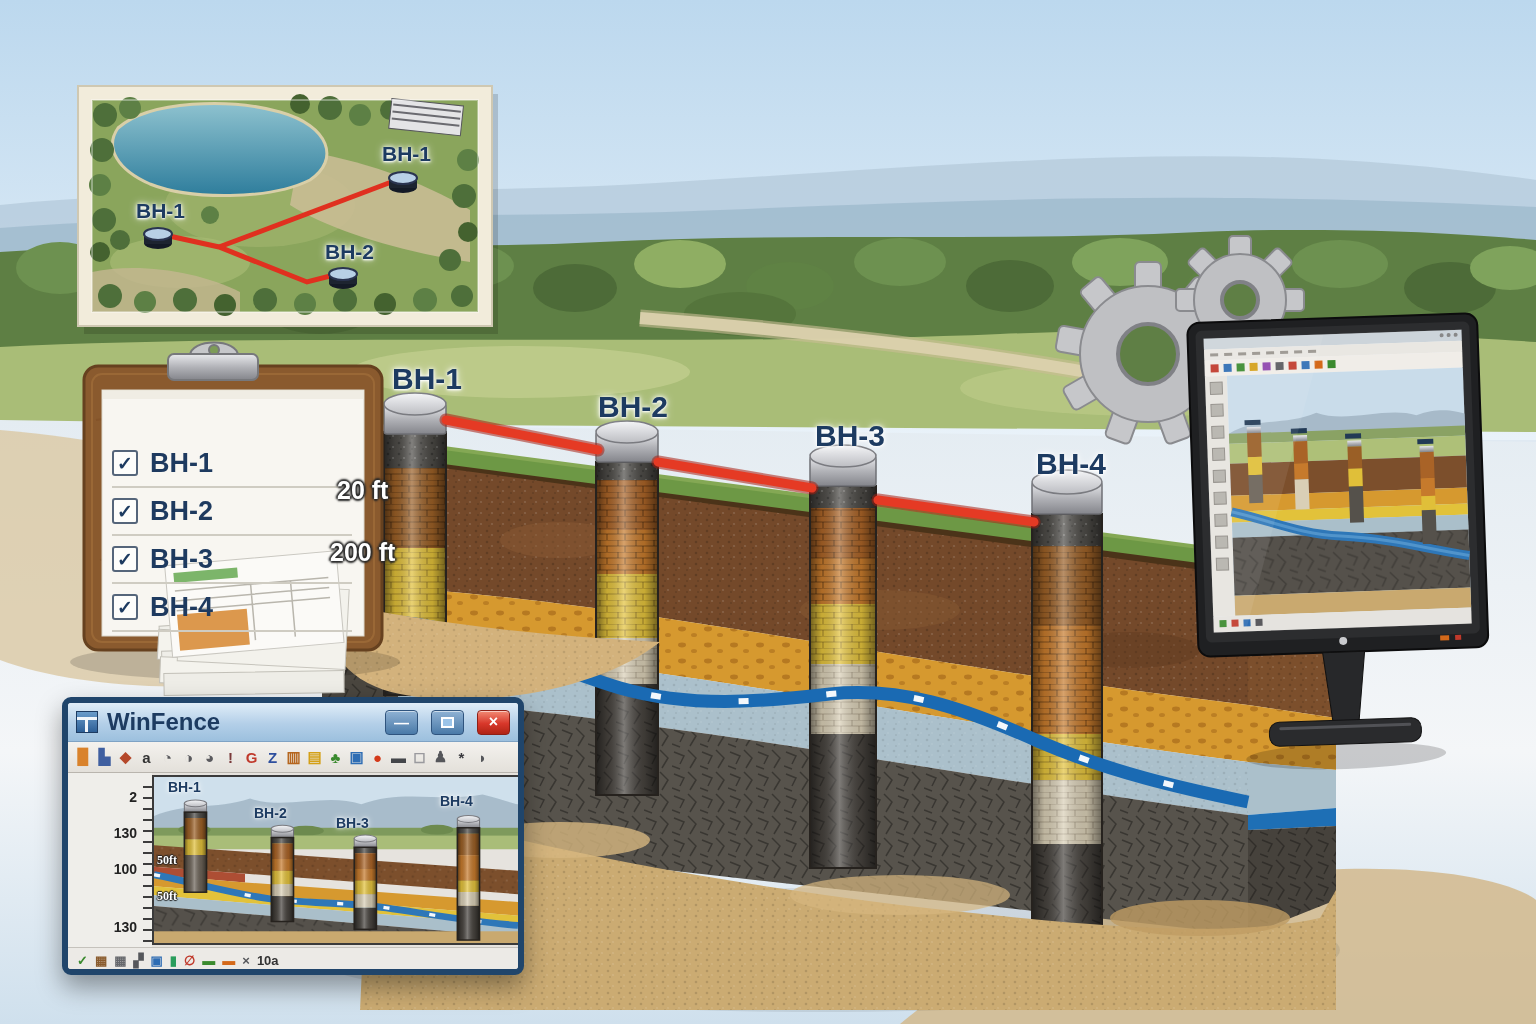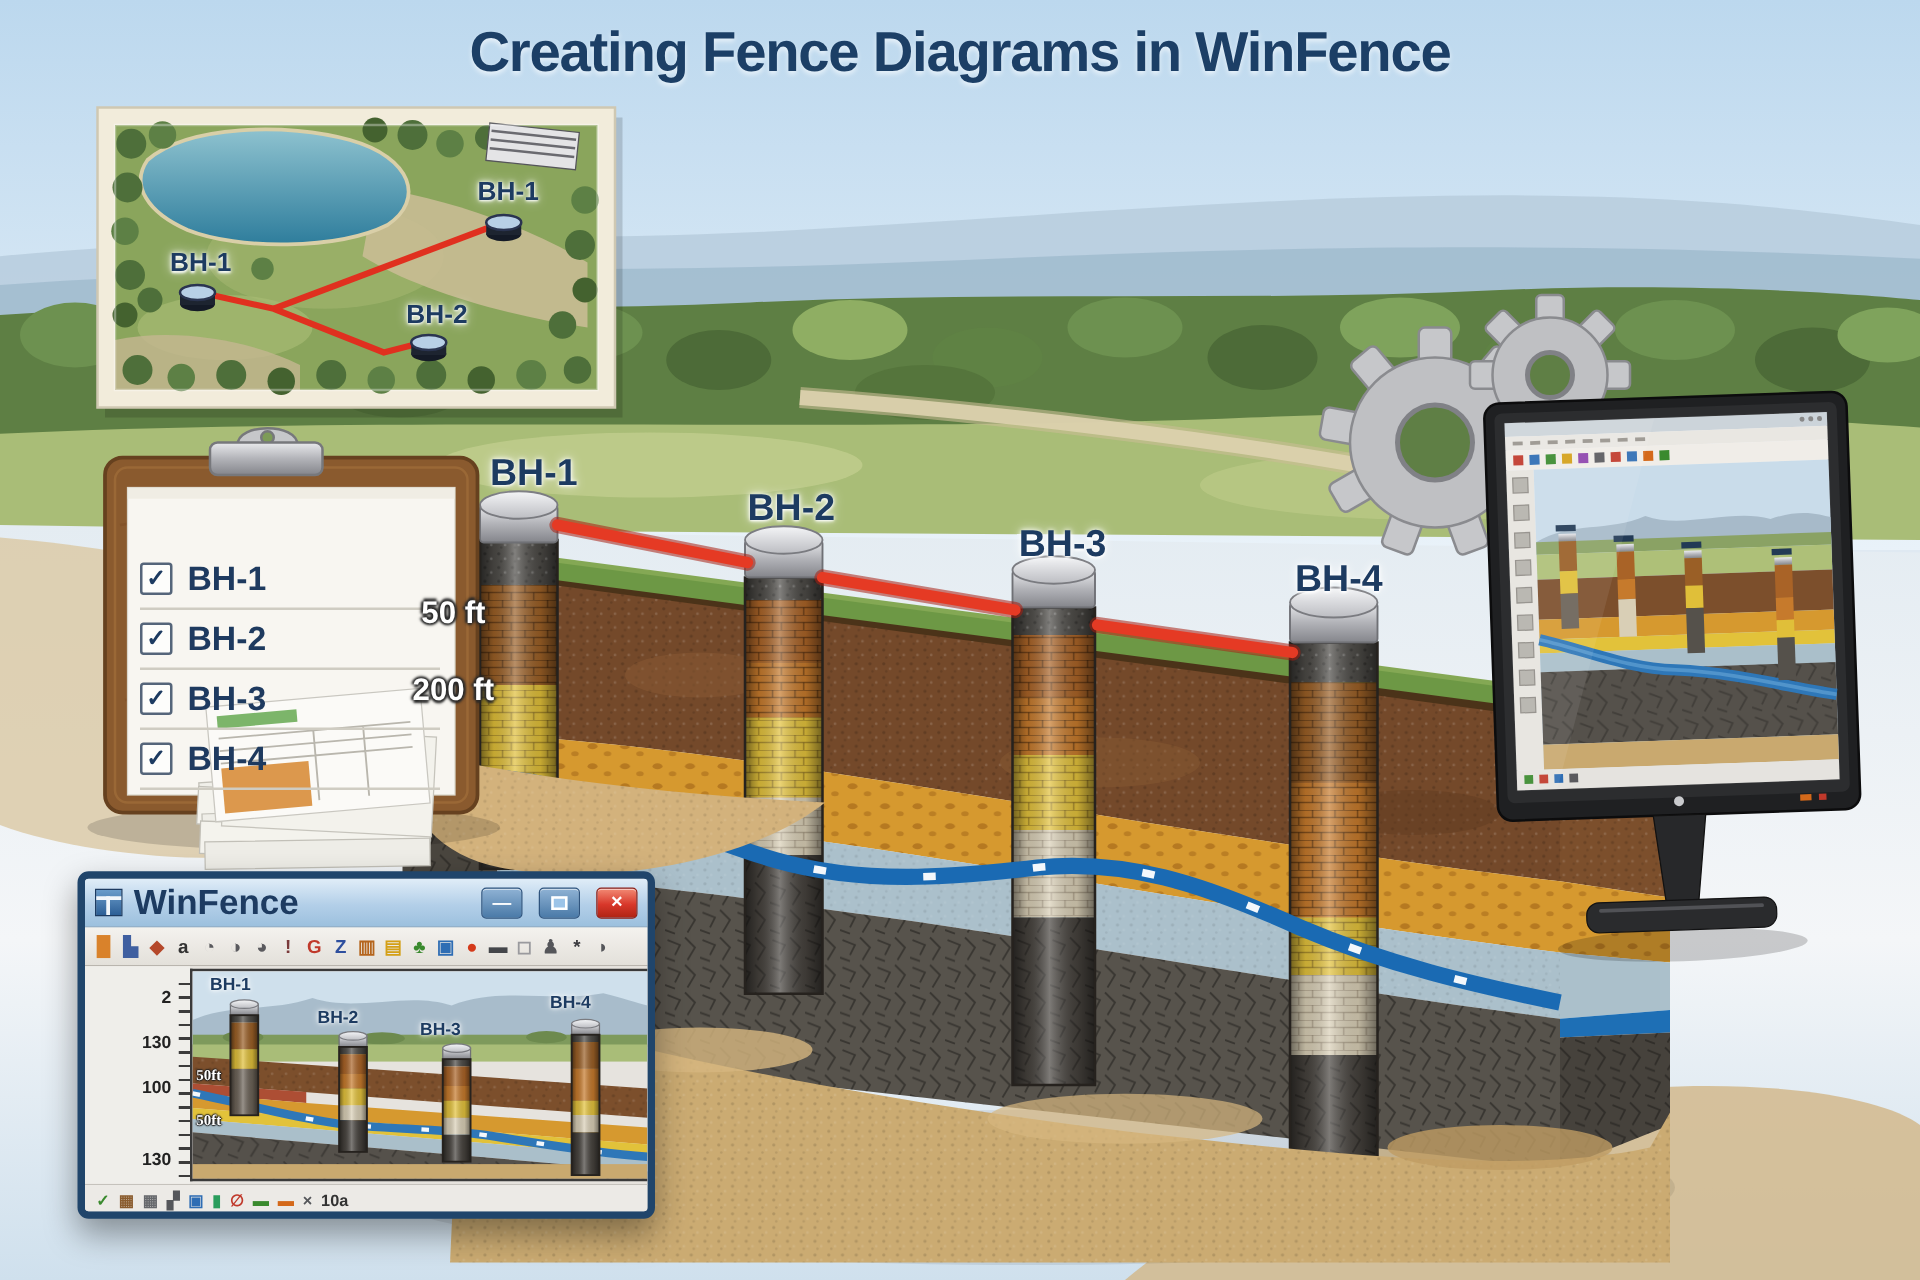--- a/index.html
+++ b/index.html
@@ -26,21 +26,21 @@
   
   .win{left:62px;top:697px;width:462px;height:278px;box-sizing:border-box;
     border:6px solid #20456b;border-radius:9px;background:#e9e6e0;
     box-shadow:0 12px 26px rgba(0,0,0,.38);overflow:hidden;}
   .win-titlebar{height:38px;display:flex;align-items:center;gap:9px;padding:0 8px;
     background:linear-gradient(#e0edf8,#b3cfe8 55%,#9cc0de);border-bottom:1px solid #7fa3c4;}
   .win-icon{width:20px;height:20px;border:1px solid #1d3b61;background:linear-gradient(#6a9cca,#2d5f96);
     position:relative;flex:0 0 auto;}
   .win-icon::before{content:"";position:absolute;left:0;right:0;top:5px;height:3px;background:#f2f6fa;}
   .win-icon::after{content:"";position:absolute;left:8px;top:5px;bottom:0;width:3px;background:#f2f6fa;}
-  .win-title{font-size:28px;font-weight:bold;color:#1d3b61;flex:1;}
+  .win-title{font-size:24px;font-weight:bold;color:#1d3b61;flex:1;}
   .win-btn{width:31px;height:23px;border-radius:4px;display:flex;align-items:center;justify-content:center;
     font-weight:bold;color:#fff;font-size:15px;line-height:1;border:1px solid #2f547e;
     background:linear-gradient(#8fb2d4,#4a7aa8);box-shadow:inset 0 1px 0 rgba(255,255,255,.55);margin-left:4px;}
   .win-btn.close{background:linear-gradient(#f28a74,#d8372a 55%,#b02415);border-color:#8e1f16;font-size:16px;}
   .max-glyph{width:13px;height:11px;border:2px solid #fff;background:#9cc4e8;box-sizing:border-box;}
   .win-toolbar{height:30px;background:linear-gradient(#f4f2ee,#e3e0da);border-bottom:1px solid #b9b5ae;
     display:flex;align-items:center;padding:0 5px;}
   .tb-icon{width:21px;height:22px;display:flex;align-items:center;justify-content:center;
     font-size:15px;font-weight:bold;border-radius:3px;}
   .win-canvas{height:174px;display:flex;background:#e6e3de;position:relative;}
@@ -512,21 +512,20 @@
         </g>
   <g transform="rotate(-5 255 600)">
     <rect x="168" y="558" width="172" height="92" fill="#fbfaf7" stroke="#c9c7c0"></rect>
     <rect x="176" y="566" width="64" height="10" fill="#7cb56a"></rect>
     <path d="M176,584 H330 M176,594 H330 M176,604 H330 M252,584 V640 M292,584 V640" stroke="#b9b6ad" stroke-width="1.5"></path>
     <rect x="176" y="608" width="70" height="36" fill="#d88d3a" opacity=".9"></rect>
   </g>
 </g>
 </svg>
 
-<div class="ov main-title">Creating Fence Diagrams in WinFence</div>
 
 <div class="ov bh-label map-label" style="left:382px;top:142px;">BH-1</div>
 <div class="ov bh-label map-label" style="left:136px;top:199px;">BH-1</div>
 <div class="ov bh-label map-label" style="left:325px;top:240px;">BH-2</div>
 
 <div class="ov cb-list">
 
 <div class="cb-row">
     <span class="cb-box">
           <i>✓</i>
@@ -550,21 +549,21 @@
           <i>✓</i>
         </span>
     <span class="cb-label">BH-4</span>
   </div>
     </div>
 
 <div class="ov bh-label" style="left:392px;top:362px;">BH-1</div>
 <div class="ov bh-label" style="left:598px;top:390px;">BH-2</div>
 <div class="ov bh-label" style="left:815px;top:419px;">BH-3</div>
 <div class="ov bh-label" style="left:1036px;top:447px;">BH-4</div>
-<div class="ov depth-label" style="left:337px;top:476px;">50 ft</div>
+<div class="ov depth-label" style="left:337px;top:476px;">20 ft</div>
 <div class="ov depth-label" style="left:330px;top:538px;">200 ft</div>
 
 <div class="ov win">
   <div class="win-titlebar">
     <span class="win-icon"></span>
     <span class="win-title">WinFence</span>
     <span class="win-btn">—</span>
     <span class="win-btn">
           <span class="max-glyph"></span>
         </span>

